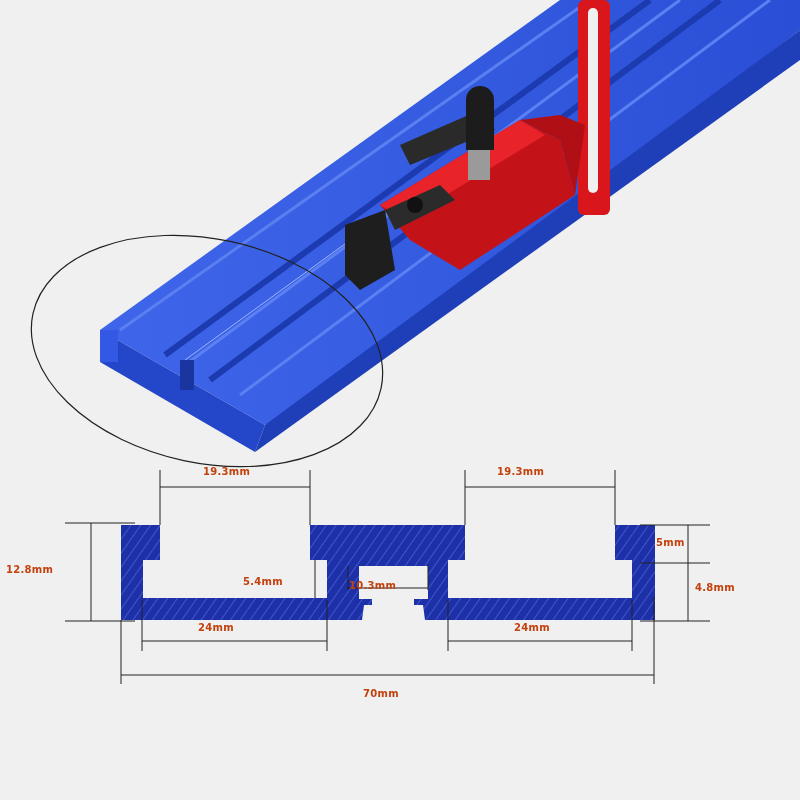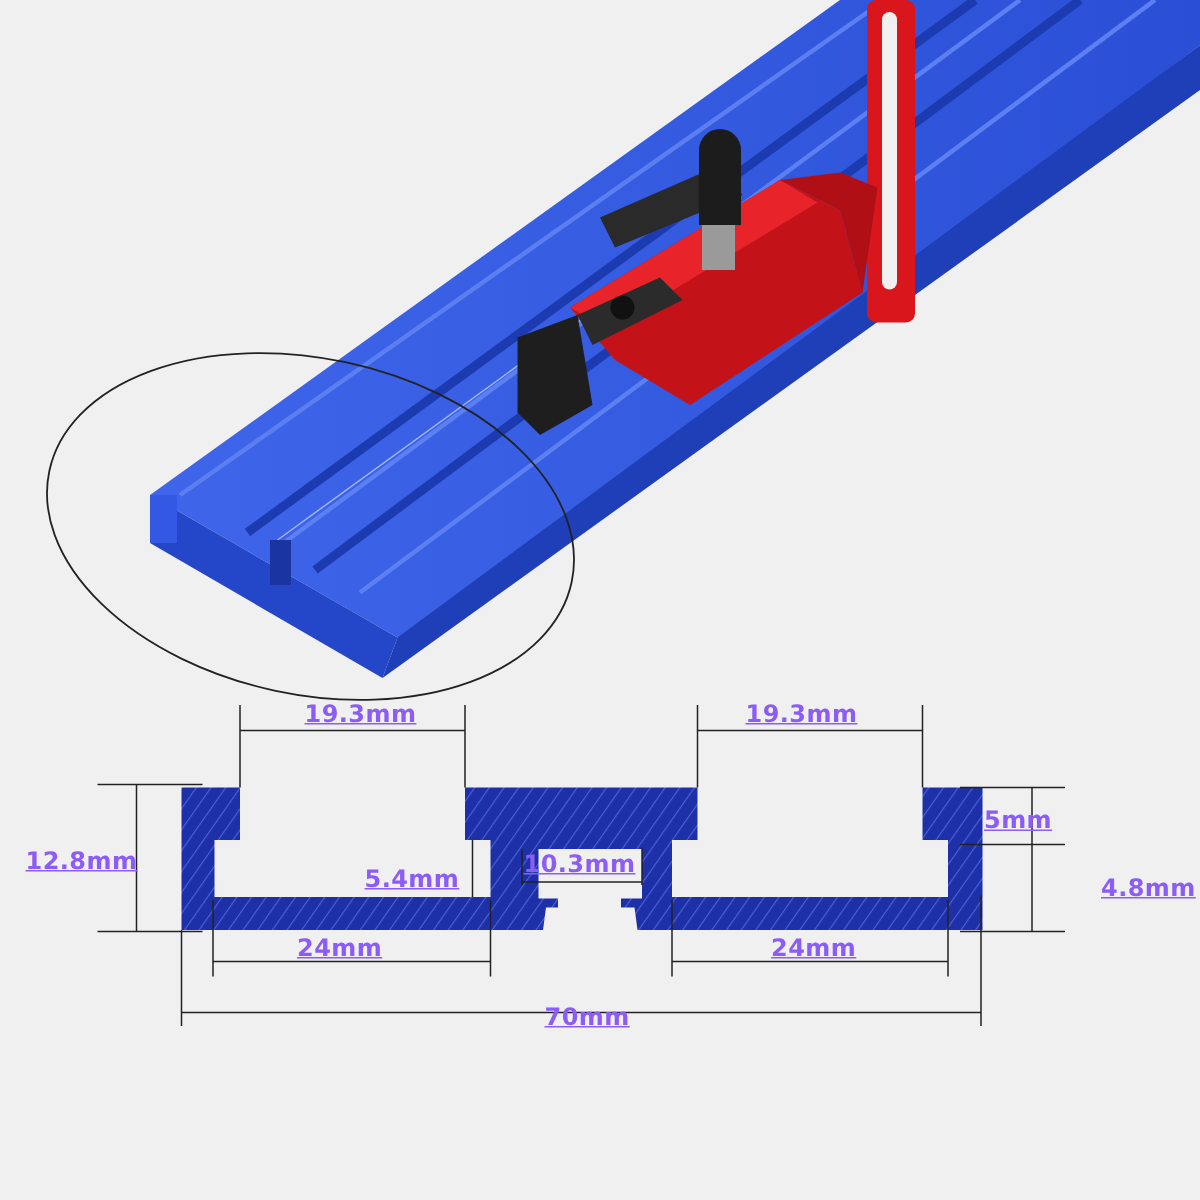--- a/index.html
+++ b/index.html
@@ -1,20 +1,20 @@
 <!DOCTYPE html>
 <html><head>
 <meta charset="utf-8">
 <style>
   html, body { margin:0; padding:0; }
   body { width:800px; height:800px; background:#f0f0f0; position:relative; overflow:hidden;
          font-family:"Liberation Sans", sans-serif; }
   .photo { position:absolute; left:0; top:0; width:800px; height:470px; }
-  .lbl { position:absolute; color:#8b5cf6; font-weight:bold; font-size:16px;
-         font-family:"DejaVu Sans", sans-serif; letter-spacing:0.3px; white-space:nowrap;text-decoration:underline; }
+  .lbl { position:absolute; color:#c2410c; font-weight:bold; font-size:10px;
+         font-family:"DejaVu Sans", sans-serif; letter-spacing:0.3px; white-space:nowrap; }
   svg { display:block; }
 </style>
 </head>
 <body>
 
 <div class="photo">
   <svg width="800" height="470" viewBox="0 0 800 470">
     <defs>
       <linearGradient id="railTop" x1="0" y1="0" x2="1" y2="0">
         <stop offset="0" stop-color="#3f66ea"></stop>
@@ -106,20 +106,20 @@
       <line x1="632" y1="600" x2="632" y2="651"></line>
     <line x1="448" y1="641" x2="632" y2="641"></line>
     <line x1="121" y1="620" x2="121" y2="684"></line>
       <line x1="654" y1="597" x2="654" y2="684"></line>
     <line x1="121" y1="675" x2="654" y2="675"></line>
   </g>
 </svg>
 
 <div class="lbl" style="left:203px;top:466px;">19.3mm</div>
 <div class="lbl" style="left:497px;top:466px;">19.3mm</div>
-<div class="lbl" style="left:17px;top:564px;">12.8mm</div>
+<div class="lbl" style="left:6px;top:564px;">12.8mm</div>
 <div class="lbl" style="left:243px;top:576px;">5.4mm</div>
-<div class="lbl" style="left:349px;top:566px;">10.3mm</div>
+<div class="lbl" style="left:349px;top:580px;">10.3mm</div>
 <div class="lbl" style="left:656px;top:537px;">5mm</div>
-<div class="lbl" style="left:695px;top:582px;margin-left:39px;">4.8mm</div>
+<div class="lbl" style="left:695px;top:582px;">4.8mm</div>
 <div class="lbl" style="left:198px;top:622px;">24mm</div>
 <div class="lbl" style="left:514px;top:622px;">24mm</div>
-<div class="lbl" style="left:363px;top:668px;">70mm</div>
+<div class="lbl" style="left:363px;top:688px;">70mm</div>
 
 </body></html>

